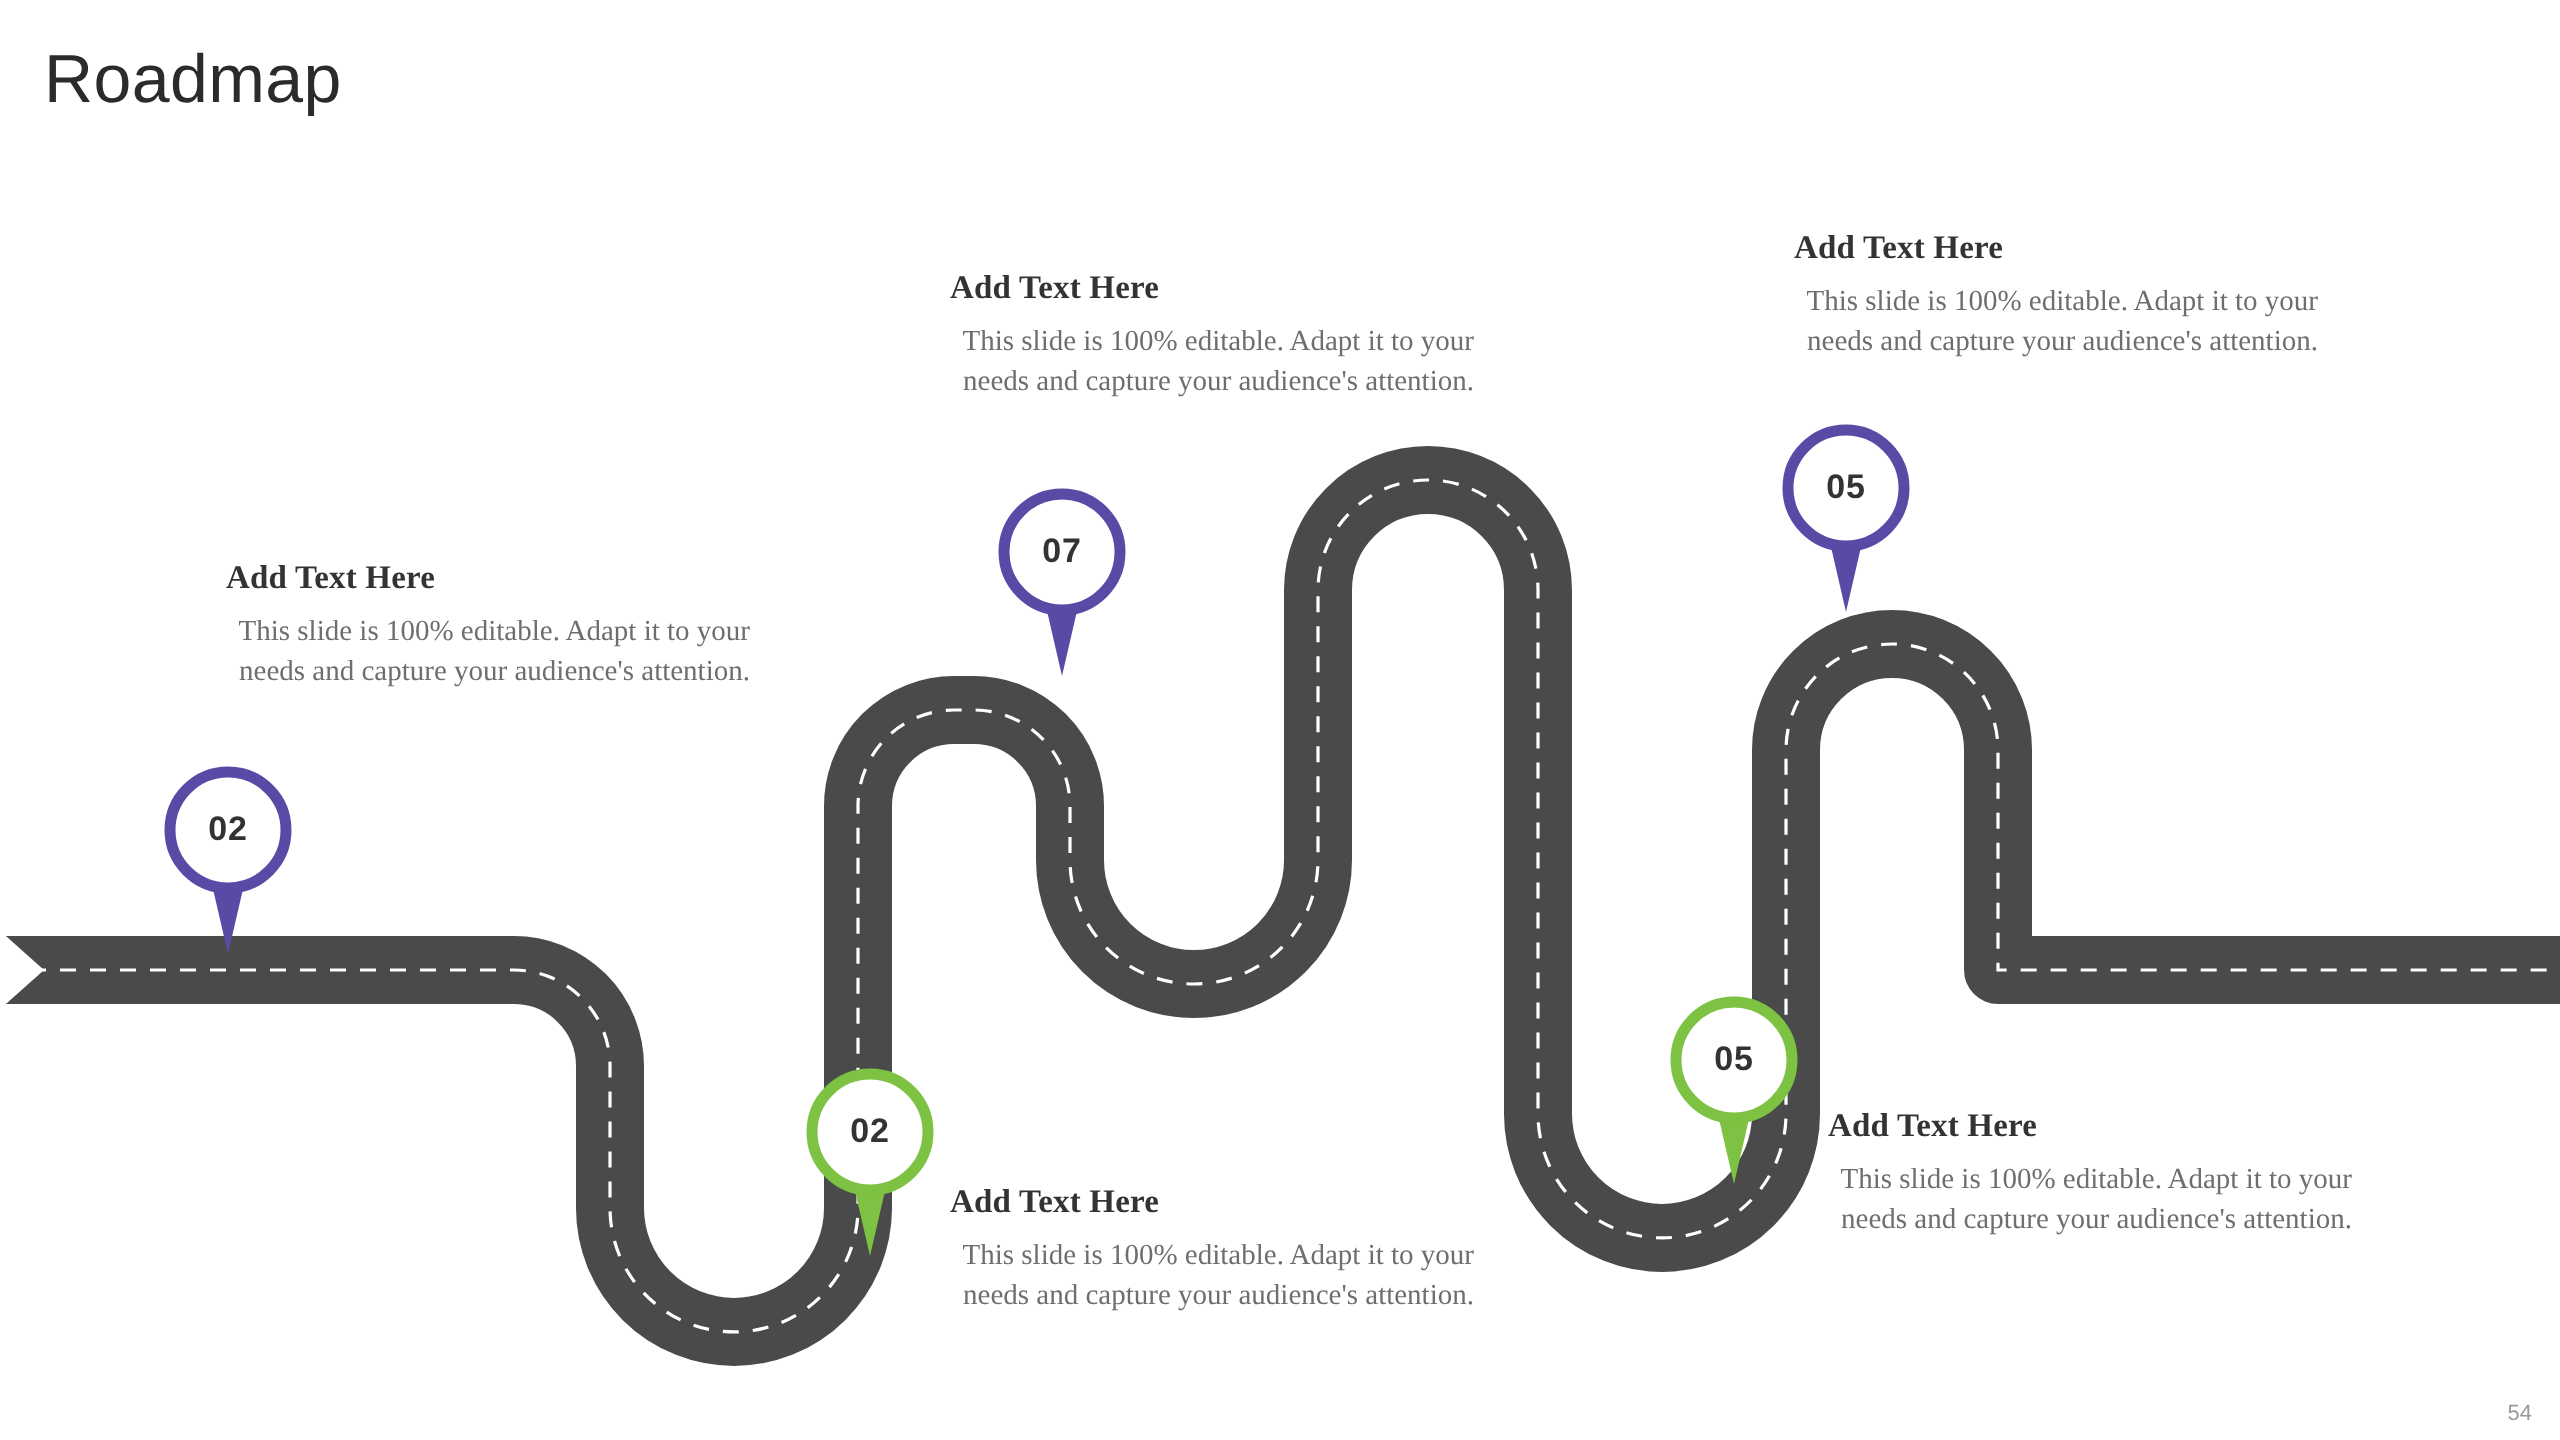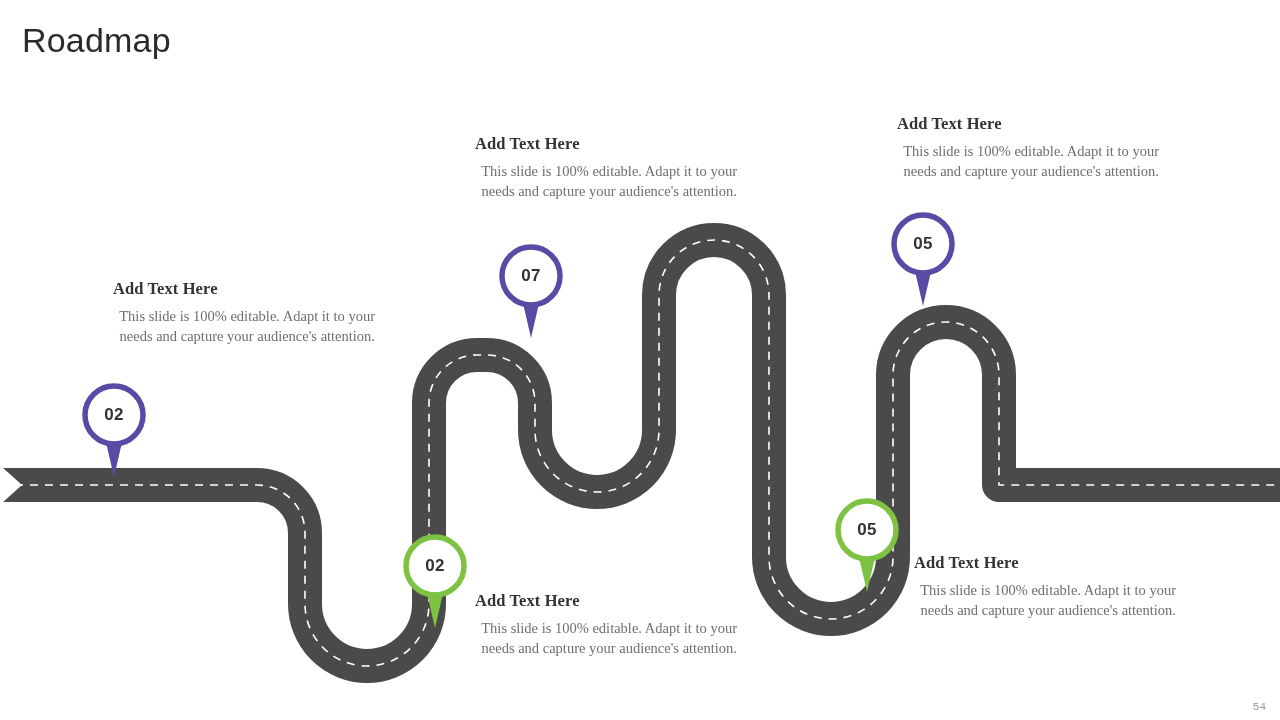--- a/index.html
+++ b/index.html
@@ -101,21 +101,21 @@
   .pin-4 { left: 831px; top: 497px; }
   .pin-5 { left: 887px; top: 211px; }
 
   
   .page-number {
     position: absolute;
     right: 14px;
     bottom: 7px;
     font-size: 11px;
     color: #9a9a9a;
-    font-family: Liberation Mono, monospace;
+    font-family: Liberation Sans, sans-serif;
     text-align: center;
   }
 </style>
 </head>
 <body>
 
 <div class="slide-title">Roadmap</div>
 
 <svg id="road-svg" viewBox="0 0 1280 720" xmlns="http://www.w3.org/2000/svg">
   <defs>

